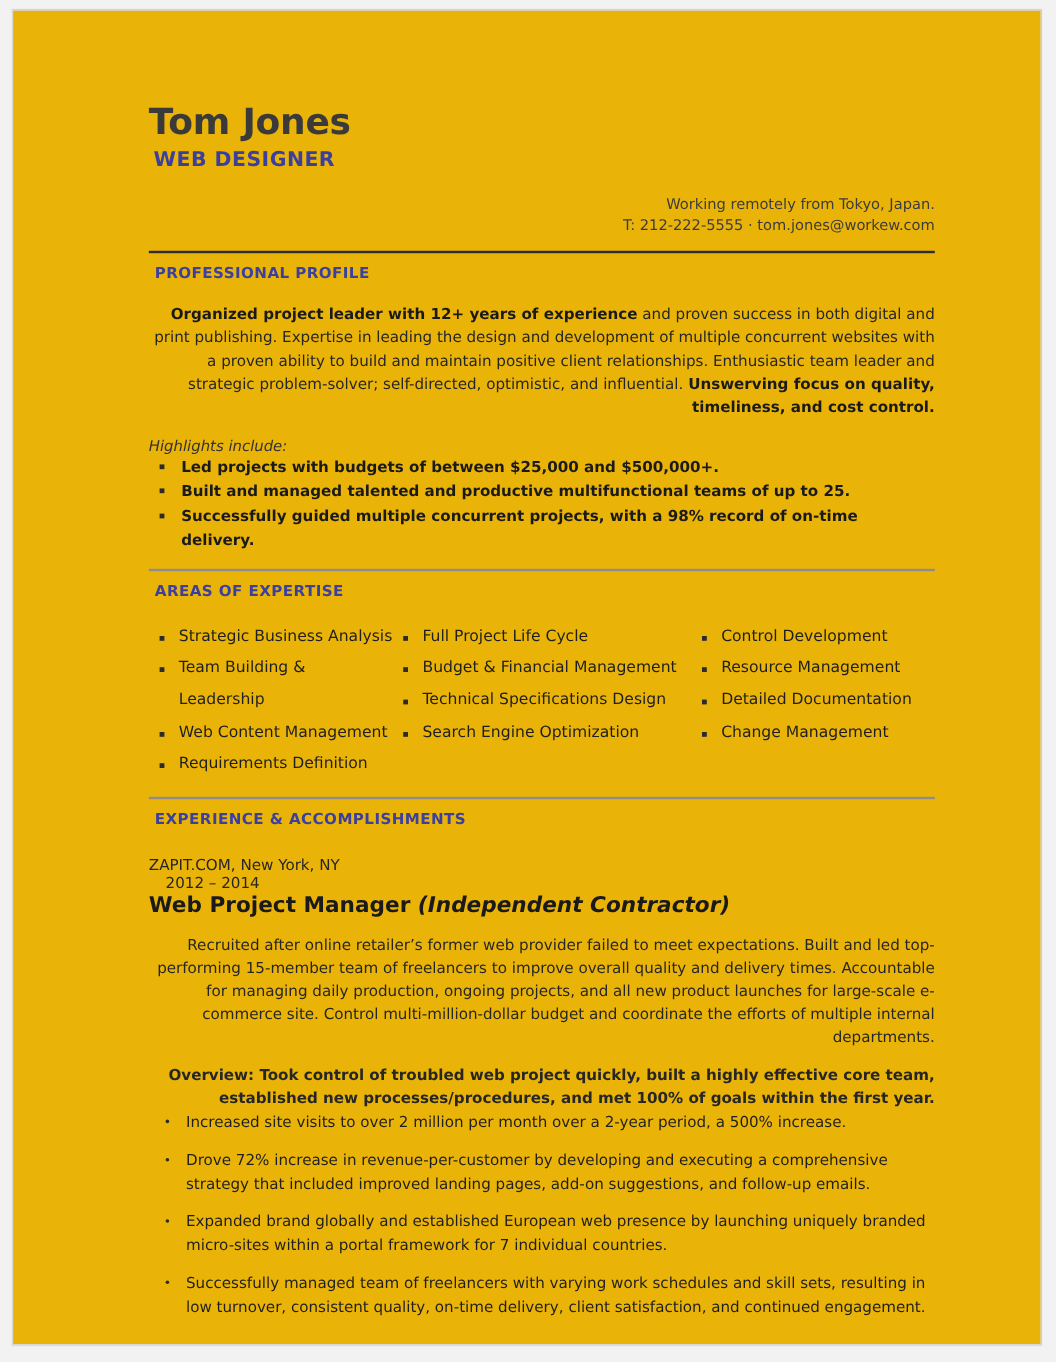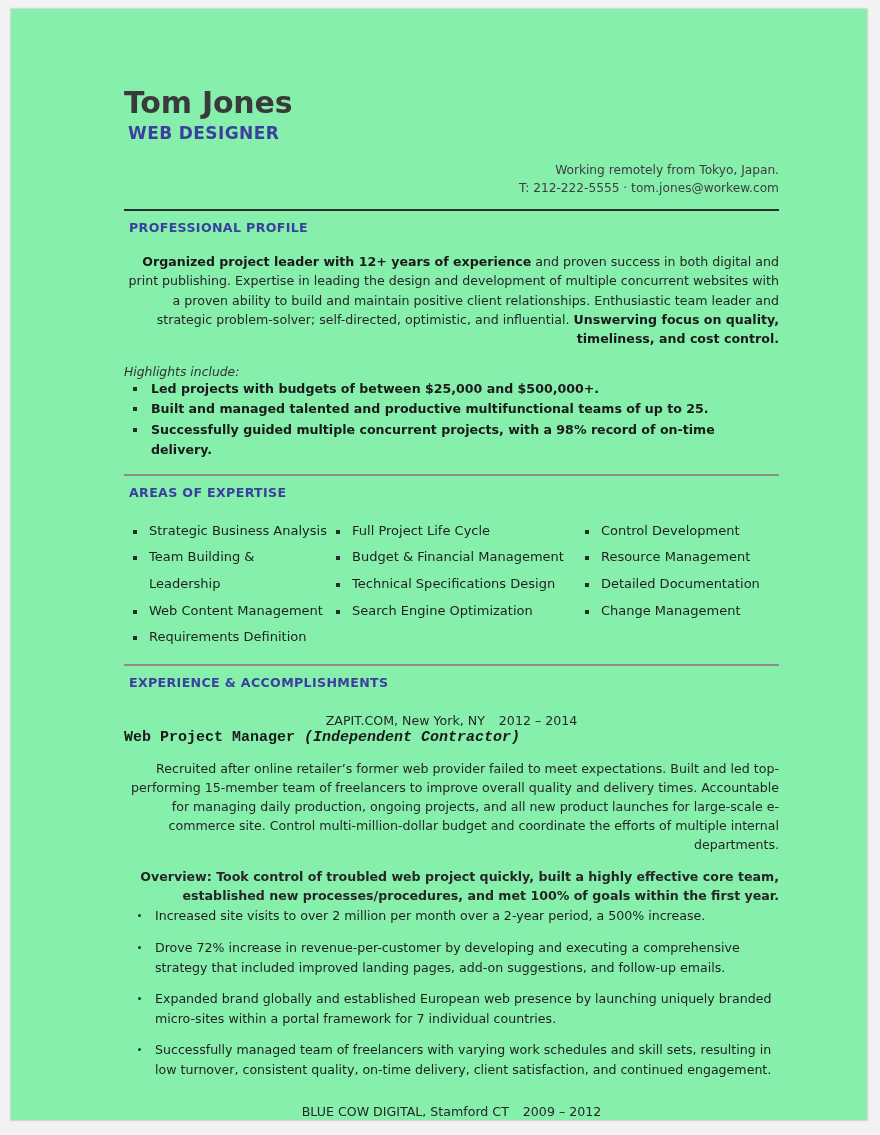--- a/index.html
+++ b/index.html
@@ -20,21 +20,21 @@
     height: 1135px;
     background: #f2f2f2;
     box-sizing: border-box;
     padding: 8px 10px 12px 10px;
   }
 
   .page {
     position: relative;
     width: 858px;
     height: 1113px;
-    background: #86efac;
+    background: #eab308;
     border: 1px solid #d8d8d8;
     box-sizing: border-box;
     box-shadow: 0 0 0 1px #ececec;
     overflow: hidden;
   }
 
   .page-inner {
     padding: 78px 88px 0 113px;
     box-sizing: border-box;
   }
@@ -149,33 +149,33 @@
   .expertise-spacer { height: 13px; }
 
   
   .exp-heading-gap { height: 23px; }
 
   .job {
     margin-top: 0;
   }
   .job-line {
     display: flex;
-    justify-content: center;
+    justify-content: flex-end;
     align-items: baseline;
     font-size: 12.6px;
     color: #262626;
+    flex-direction: column;
   }
   .job-company { color: #262626; }
   .job-dates { color: #262626; white-space: nowrap; padding-left: 14px; }
   .job-role {
-    font-size: 15px;
+    font-size: 18px;
     font-weight: bold;
     color: #1a1a1a;
     margin-top: 1px;
-    font-family: Liberation Mono, monospace;
   }
   .job-role .role-note {
     font-weight: bold;
     font-style: italic;
   }
   .job-desc { margin-top: 13px; }
   .overview { margin-top: 14px; font-weight: bold; line-height: 1.5; }
 
   ul.rd { }
   ul.rd > li {

